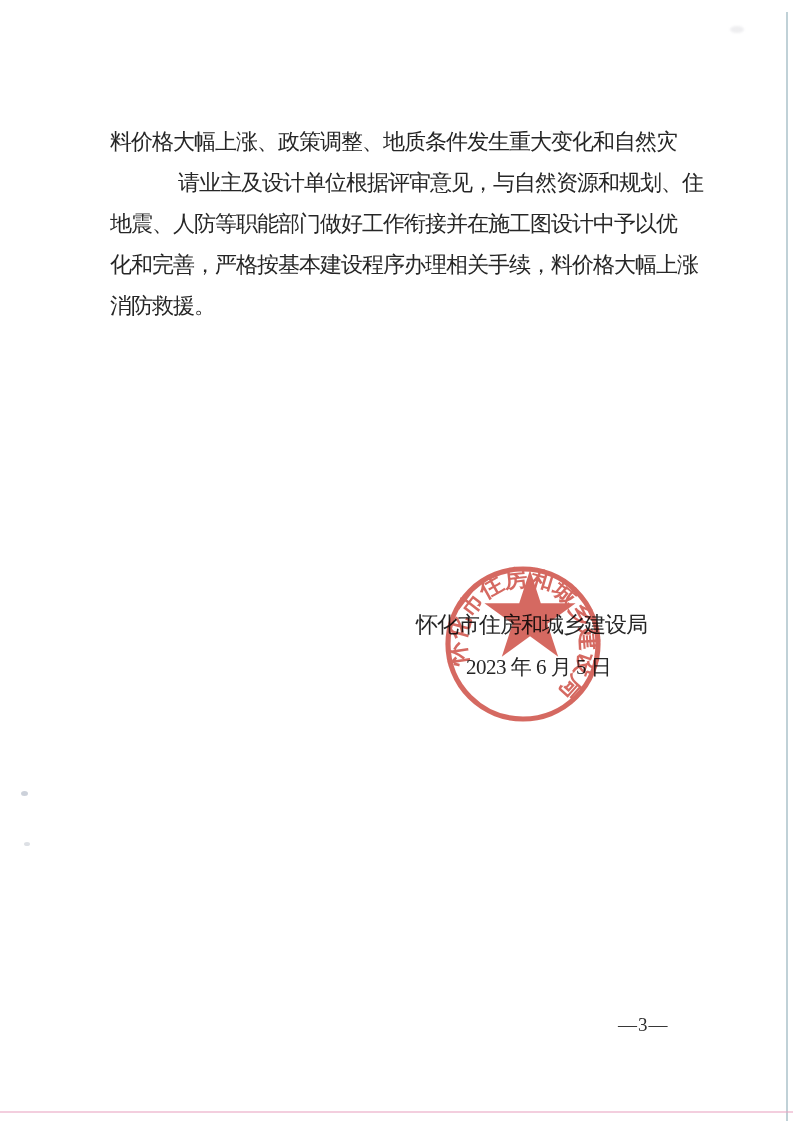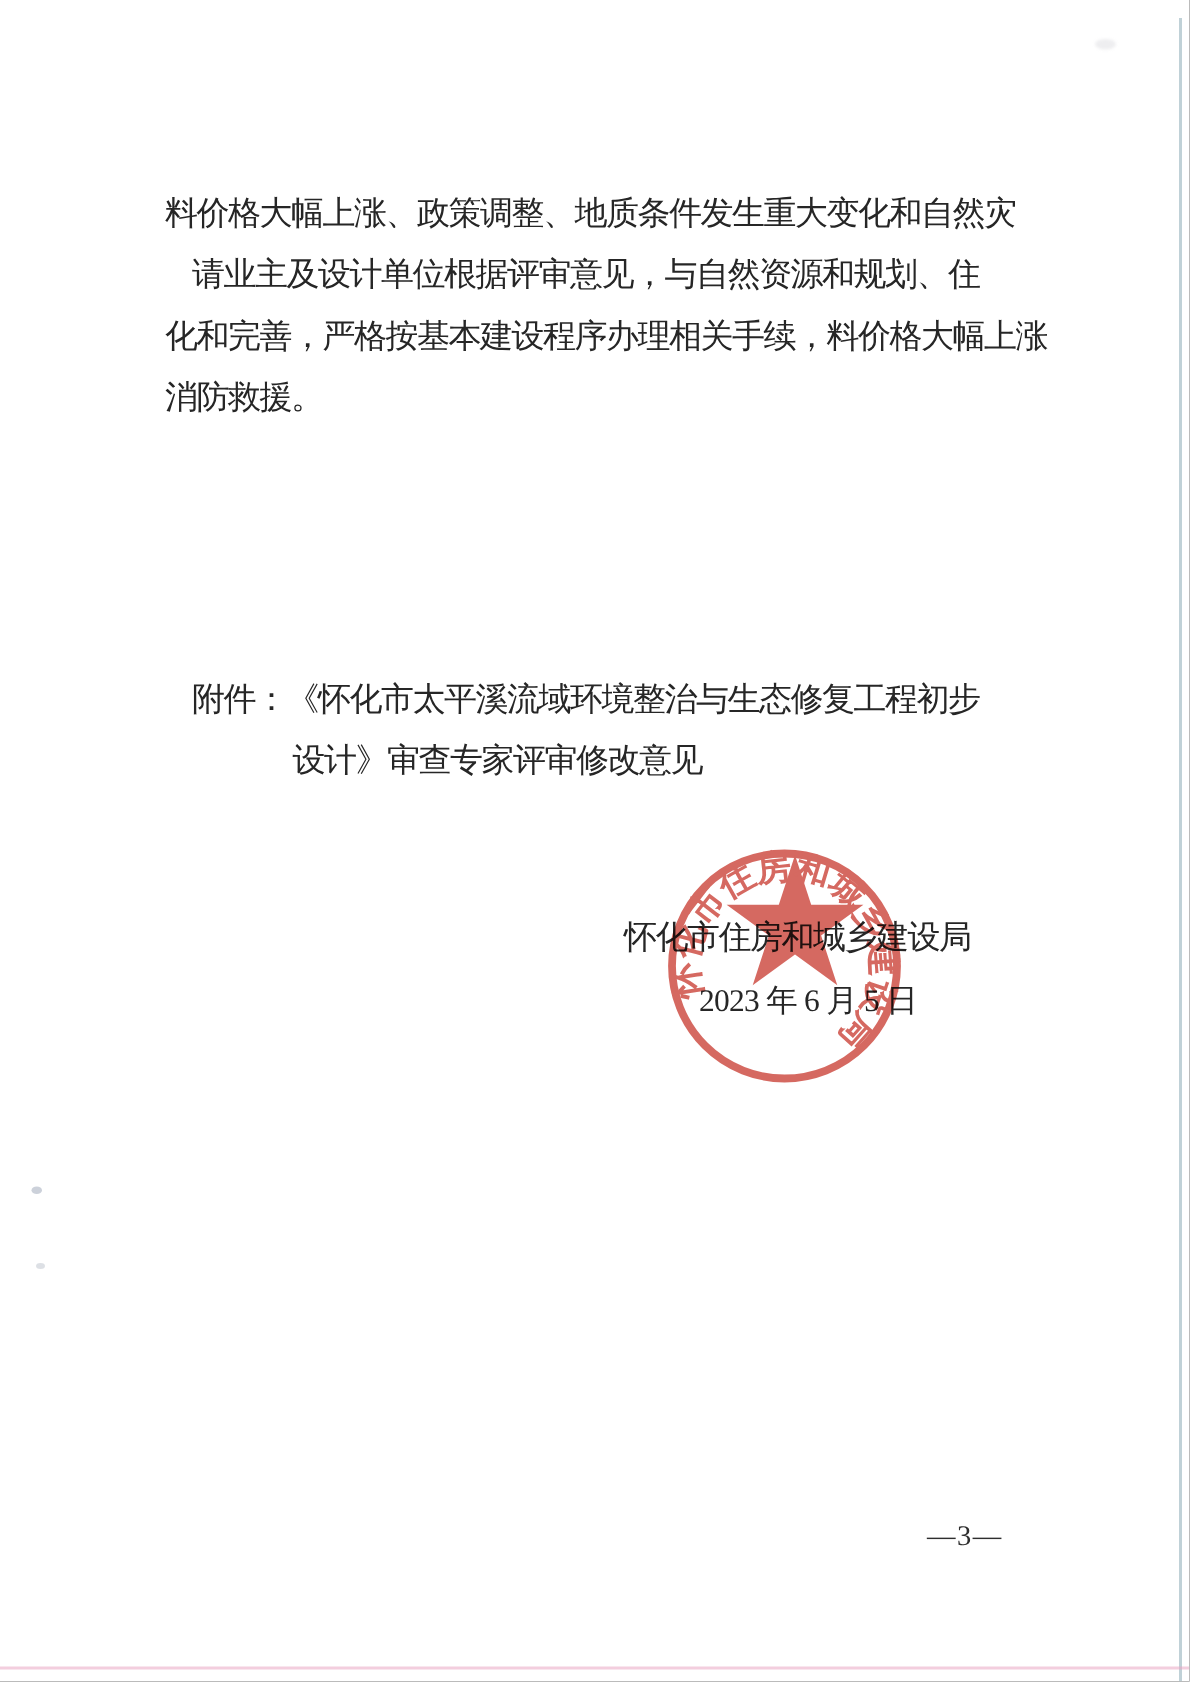--- a/index.html
+++ b/index.html
@@ -21,21 +21,21 @@
   }
   .body-text{
     position:absolute;left:110px;top:121px;width:580px;
     font-size:22px;line-height:41px;letter-spacing:-1px;
   }
   .attachment-text{
     position:absolute;left:110px;top:445px;width:580px;
     font-size:22px;line-height:41px;letter-spacing:-1px;
   }
   .line{white-space:nowrap;}
-  .indent-2{margin-left:18px;}
+  .indent-2{margin-left:68px;}
   .indent-4{margin-left:85px;}
   .signature-org{
     position:absolute;left:416px;top:612px;
     font-size:22px;letter-spacing:-1px;line-height:26px;white-space:nowrap;
   }
   .signature-date{
     position:absolute;left:466px;top:655px;
     font-size:21px;letter-spacing:-.5px;line-height:25px;white-space:nowrap;
   }
   .seal{
@@ -64,28 +64,25 @@
   .speck-3{left:730px;top:26px;width:14px;height:7px;background:rgba(160,162,172,.18);filter:blur(1px);}
 </style>
 </head>
 <body>
 
 <div class="page">
 
   <div class="body-text">
     <div class="line">料价格大幅上涨、政策调整、地质条件发生重大变化和自然灾</div>
     <div class="line indent-2">请业主及设计单位根据评审意见，与自然资源和规划、住</div>
+    <div class="line">地震、人防等职能部门做好工作衔接并在施工图设计中予以优</div>
     <div class="line">化和完善，严格按基本建设程序办理相关手续，料价格大幅上涨</div>
     <div class="line">消防救援。</div>
   </div>
 
-  <div class="attachment-text">
-    <div class="line indent-2">附件：《怀化市太平溪流域环境整治与生态修复工程初步</div>
-    <div class="line indent-4">设计》审查专家评审修改意见</div>
-  </div>
 
   <div class="signature-org">怀化市住房和城乡建设局</div>
   <div class="signature-date">2023 年 6 月 5 日</div>
 
   <svg class="seal" viewBox="0 0 176 176" xmlns="http://www.w3.org/2000/svg">
     <defs>
       <path id="sealArc" d="M 31.5 107.8 A 58 58 0 1 1 115 138.2" fill="none"></path>
     </defs>
     <circle class="seal-ring" cx="86" cy="88" r="75"></circle>
     <polygon class="seal-star" points="93,14 103.8,47.2 138.6,47.2 110.4,67.7 121.2,100.8 93,80.3 64.8,100.8 75.6,67.7 47.4,47.2 82.2,47.2"></polygon>

